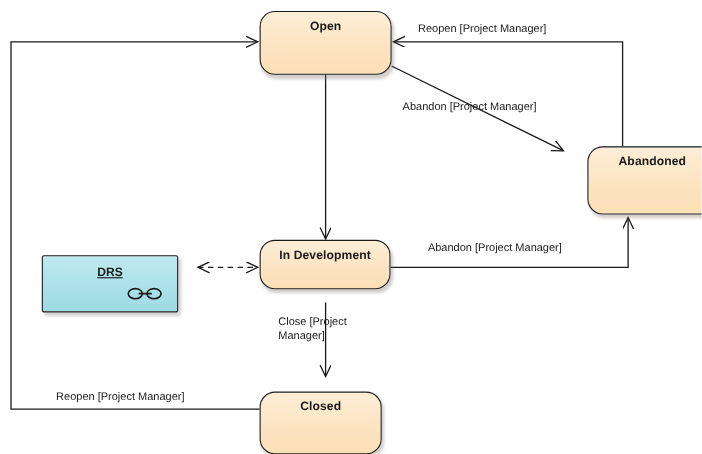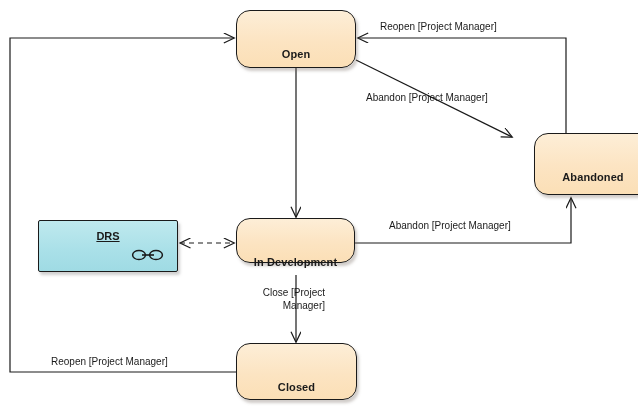--- a/index.html
+++ b/index.html
@@ -35,21 +35,20 @@
   .state-label {
     position: absolute;
     left: 0;
     right: 0;
     top: 7px;
     text-align: center;
     font-size: 11px;
     font-weight: bold;
     color: #1a1a1a;
     letter-spacing: 0.1px;
-    margin-top: 30px;
   }
   .req-node {
     border: 1.4px solid #1a1a1a;
     border-radius: 2px;
     background: linear-gradient(180deg, #bfe9ee 0%, #a9e0e8 60%, #9fdbe4 100%);
     box-shadow: 2px 3px 3px rgba(120,120,120,0.35);
   }
   .req-label {
     position: absolute;
     left: 0;
@@ -71,21 +70,20 @@
   .edge-label {
     position: absolute;
     font-size: 10px;
     color: #1a1a1a;
     white-space: pre;
     line-height: 13px;
   }
   .edge-label.two-line {
     white-space: normal;
     width: 72px;
-    text-align: right;
   }
 </style>
 </head>
 <body>
 
 <div id="canvas">
 
   <svg id="edges" viewBox="0 0 638 413" xmlns="http://www.w3.org/2000/svg">
     <defs>
       <marker id="oa" markerWidth="14" markerHeight="14" refX="11.2" refY="5" orient="auto" markerUnits="userSpaceOnUse">
@@ -122,25 +120,25 @@
   </div>
 
   <div class="node state-node" style="left:534px; top:133px; width:118px; height:62px;">
     <div class="state-label">Abandoned</div>
   </div>
 
   <div class="node state-node" style="left:236px; top:218px; width:119px; height:45px;">
     <div class="state-label">In Development</div>
   </div>
 
-  <div class="node state-node" style="left:236px; top:343px; width:121px; height:57px;">
+  <div class="node state-node" style="left:236px; top:356px; width:111px; height:57px;">
     <div class="state-label">Closed</div>
   </div>
 
-  <div class="node req-node" style="left:38px; top:220px; width:140px; height:52px;">
+  <div class="node req-node" style="left:38px; top:232px; width:124px; height:52px;">
     <div class="req-label">DRS</div>
     <svg class="req-icon" viewBox="0 0 34 14" xmlns="http://www.w3.org/2000/svg">
       <line x1="11" y1="7" x2="23" y2="7" stroke="#1a1a1a" stroke-width="1.6"></line>
       <ellipse cx="8" cy="7" rx="6.4" ry="4.6" fill="none" stroke="#1a1a1a" stroke-width="1.5"></ellipse>
       <ellipse cx="25" cy="7" rx="6.4" ry="4.6" fill="none" stroke="#1a1a1a" stroke-width="1.5"></ellipse>
     </svg>
   </div>
 
 
   <div class="edge-label" style="left:366px; top:91px;">Abandon [Project Manager]</div>

